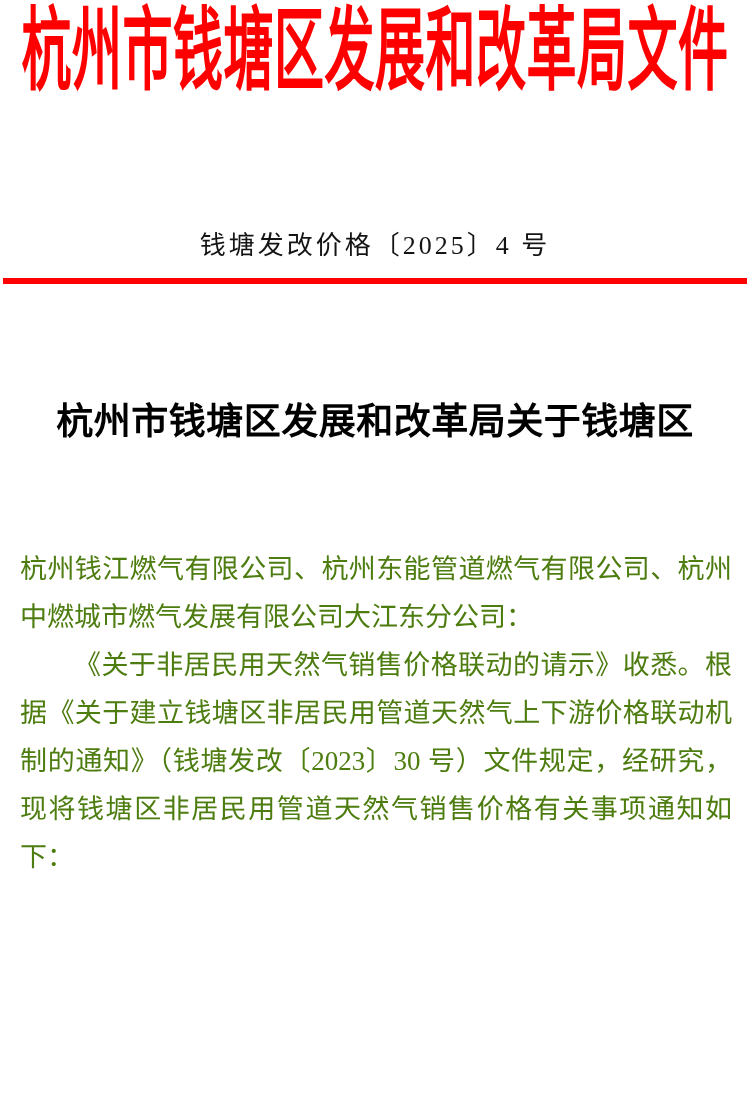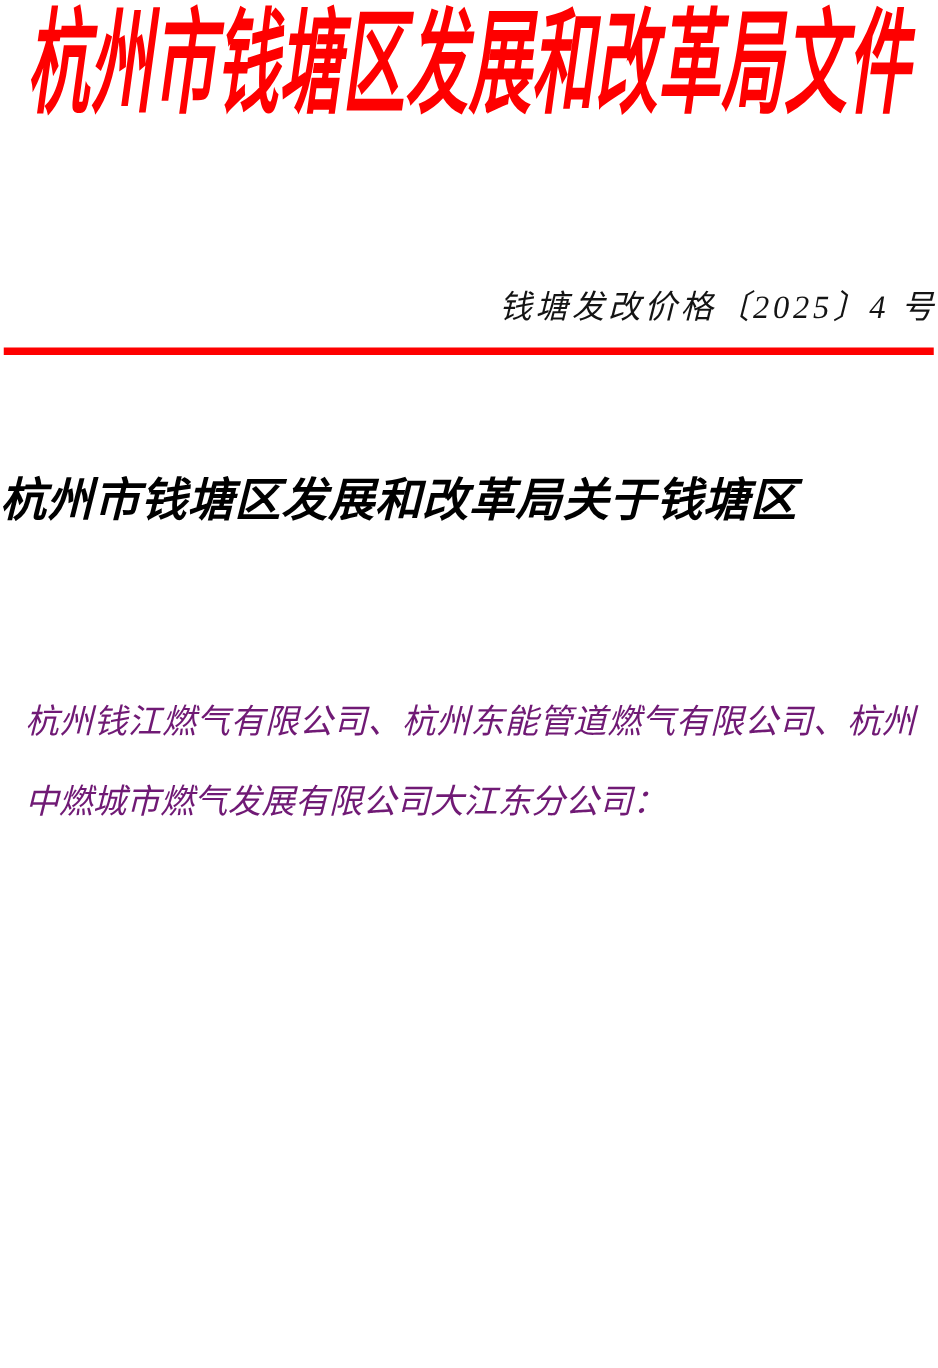--- a/index.html
+++ b/index.html
@@ -10,21 +10,20 @@
   }
   .page {
     position: relative;
     width: 750px;
     height: 880px;
     margin: 0 auto;
     background: #ffffff;
     overflow: hidden;
     font-family: "Liberation Serif", "DejaVu Serif", serif;
     color: #111111;
-    font-style: italic;
   }
   
   .red-header {
     position: absolute;
     top: 4px;
     left: 0;
     width: 750px;
     text-align: center;
     font-size: 50px;
     font-weight: bold;
@@ -34,56 +33,57 @@
     transform: scaleY(1.82);
     transform-origin: center top;
     letter-spacing: 0.5px;
   }
   
   .doc-number {
     position: absolute;
     top: 224px;
     left: 0;
     width: 750px;
-    text-align: right;
+    text-align: center;
     font-size: 26px;
     letter-spacing: 3px;
     color: #141414;
   }
   
   .red-line {
     position: absolute;
     top: 278px;
     left: 3px;
     right: 3px;
     height: 6px;
     background: #fe0000;
   }
   
   .doc-title {
     position: absolute;
-    top: 376px;
+    top: 396px;
     left: 0;
     width: 750px;
+    text-align: center;
     font-size: 37px;
     font-weight: bold;
     line-height: 52px;
     color: #000000;
     letter-spacing: 0.5px;
   }
   
   .doc-body {
     position: absolute;
     top: 545px;
     left: 20px;
     width: 712px;
     font-size: 27px;
-    line-height: 64px;
+    line-height: 48px;
     text-align: justify;
-    color: #701a75;
+    color: #4d7c0f;
   }
   .doc-body p {
     margin: 0;
     padding: 0;
   }
   .doc-body p.indent {
     text-indent: 2em;
   }
   
   .page-footer {
@@ -105,17 +105,18 @@
   <div class="doc-number">钱塘发改价格〔2025〕4 号</div>
 
   <div class="red-line"></div>
 
   <div class="doc-title">
     <div>杭州市钱塘区发展和改革局关于钱塘区</div>
   </div>
 
   <div class="doc-body">
     <p>杭州钱江燃气有限公司、杭州东能管道燃气有限公司、杭州中燃城市燃气发展有限公司大江东分公司：</p>
+    <p class="indent">《关于非居民用天然气销售价格联动的请示》收悉。根据《关于建立钱塘区非居民用管道天然气上下游价格联动机制的通知》（钱塘发改〔2023〕30 号）文件规定，经研究，现将钱塘区非居民用管道天然气销售价格有关事项通知如下：</p>
   </div>
 
   <div class="page-footer">— 1 —</div>
 
 </div>
 
 </body></html>

